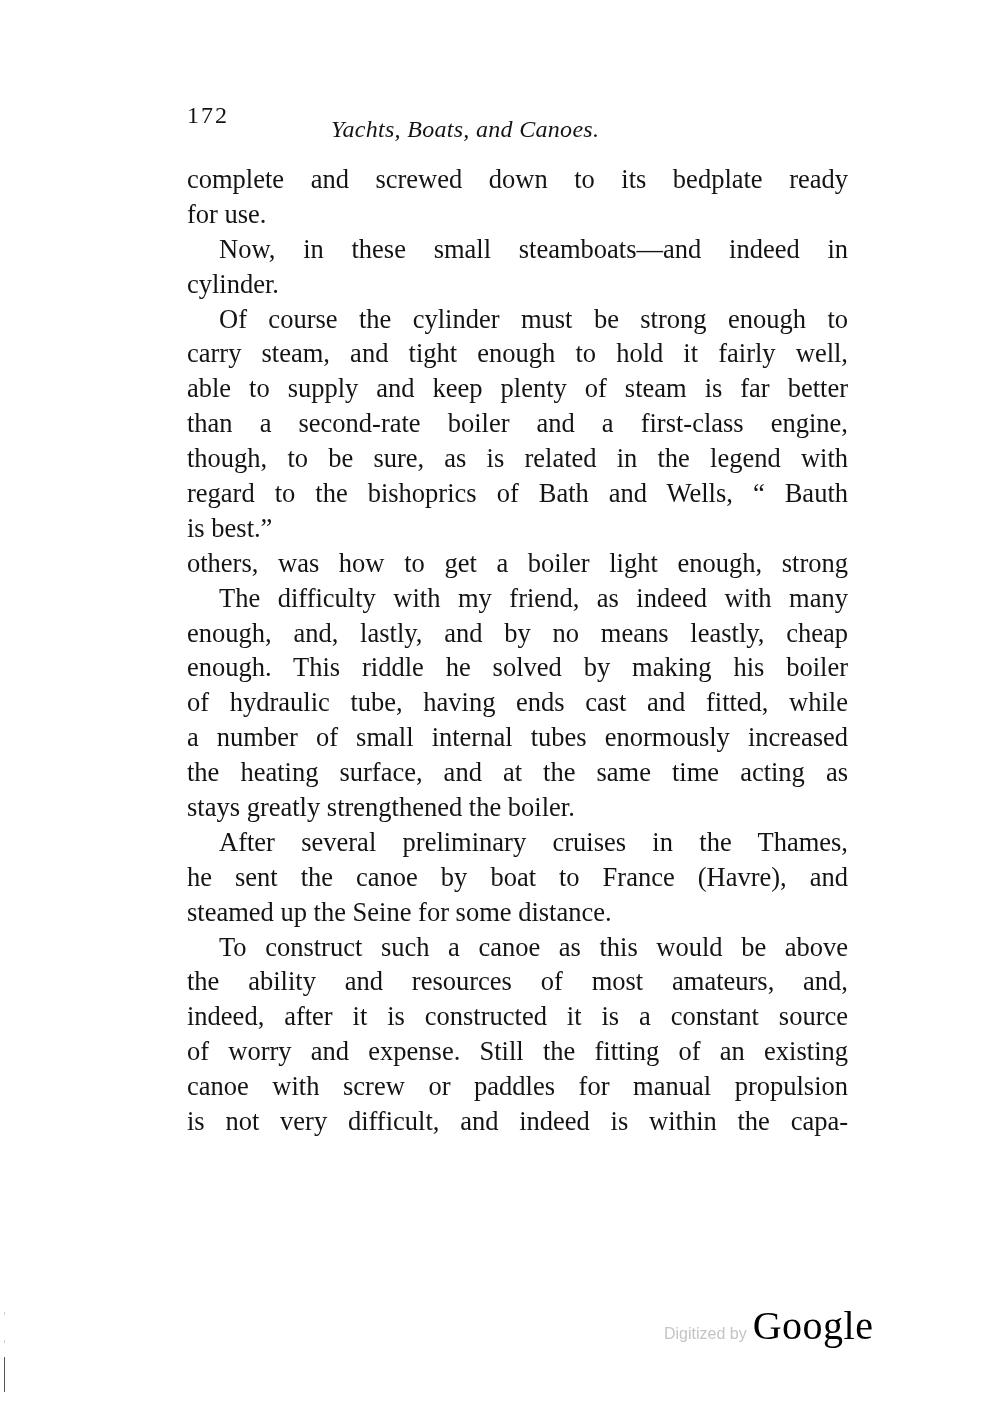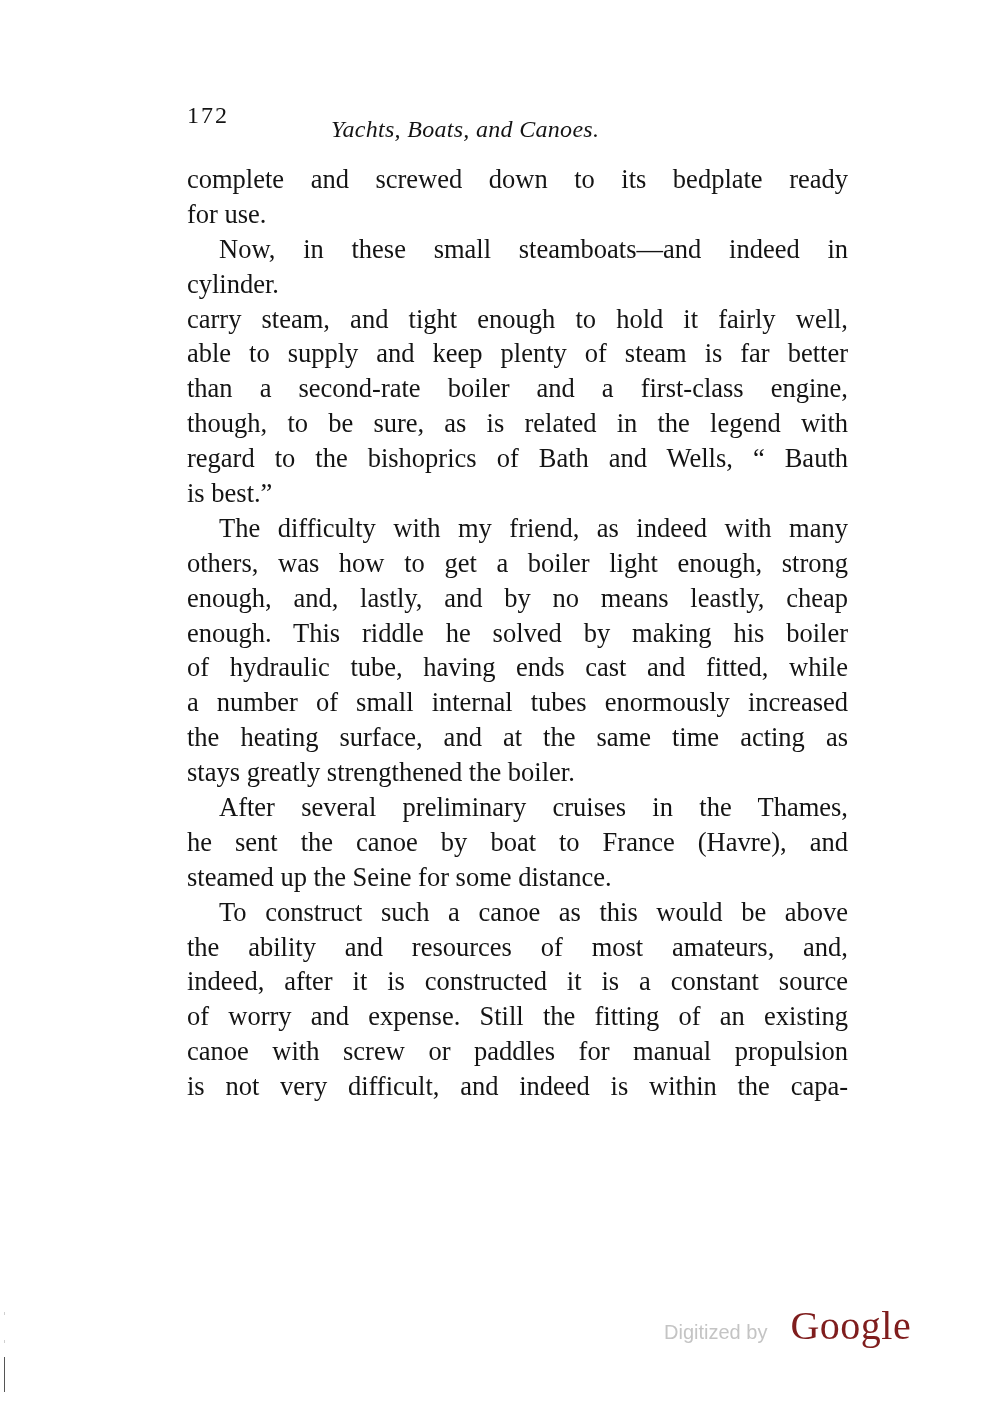--- a/index.html
+++ b/index.html
@@ -71,30 +71,30 @@
     }
     .watermark {
       position: absolute;
       left: 664px;
       top: 1302px;
       color: #b9b9b9;
       white-space: nowrap;
     }
     .wm-small {
       font-family: "Liberation Sans", sans-serif;
-      font-size: 20px;
+      font-size: 16px;
       vertical-align: baseline;
       color: #c4c4c4;
     }
     .wm-big {
       font-family: "Liberation Serif", serif;
       font-size: 40px;
-      color: #7f1d1d;
+      color: #000000;
       letter-spacing: 0.5px;
-      margin-left: 19px;
+      margin-left: 2px;
     }
     .scan-edge {
       position: absolute;
       left: 4px;
       top: 1357px;
       width: 1px;
       height: 35px;
       background: #555;
     }
     .scan-dot {
@@ -116,30 +116,31 @@
 <div class="body-text">
   <div class="para">
     <span class="line">complete and screwed down to its bedplate ready</span>
     <span class="line last">for use.</span>
   </div>
   <div class="para">
     <span class="line first">Now, in these small steamboats—and indeed in</span>
     <span class="line last">cylinder.</span>
   </div>
   <div class="para">
+    <span class="line first">Of course the cylinder must be strong enough to</span>
     <span class="line">carry steam, and tight enough to hold it fairly well,</span>
     <span class="line">able to supply and keep plenty of steam is far better</span>
     <span class="line">than a second-rate boiler and a first-class engine,</span>
     <span class="line">though, to be sure, as is related in the legend with</span>
     <span class="line">regard to the bishoprics of Bath and Wells, “ Bauth</span>
     <span class="line last">is best.”</span>
   </div>
   <div class="para">
+    <span class="line">others, was how to get a boiler light enough, strong</span>
     <span class="line first">The difficulty with my friend, as indeed with many</span>
-    <span class="line">others, was how to get a boiler light enough, strong</span>
     <span class="line">enough, and, lastly, and by no means leastly, cheap</span>
     <span class="line">enough.  This riddle he solved by making his boiler</span>
     <span class="line">of hydraulic tube, having ends cast and fitted, while</span>
     <span class="line">a number of small internal tubes enormously increased</span>
     <span class="line">the heating surface, and at the same time acting as</span>
     <span class="line last">stays greatly strengthened the boiler.</span>
   </div>
   <div class="para">
     <span class="line first">After several preliminary cruises in the Thames,</span>
     <span class="line">he sent the canoe by boat to France (Havre), and</span>

